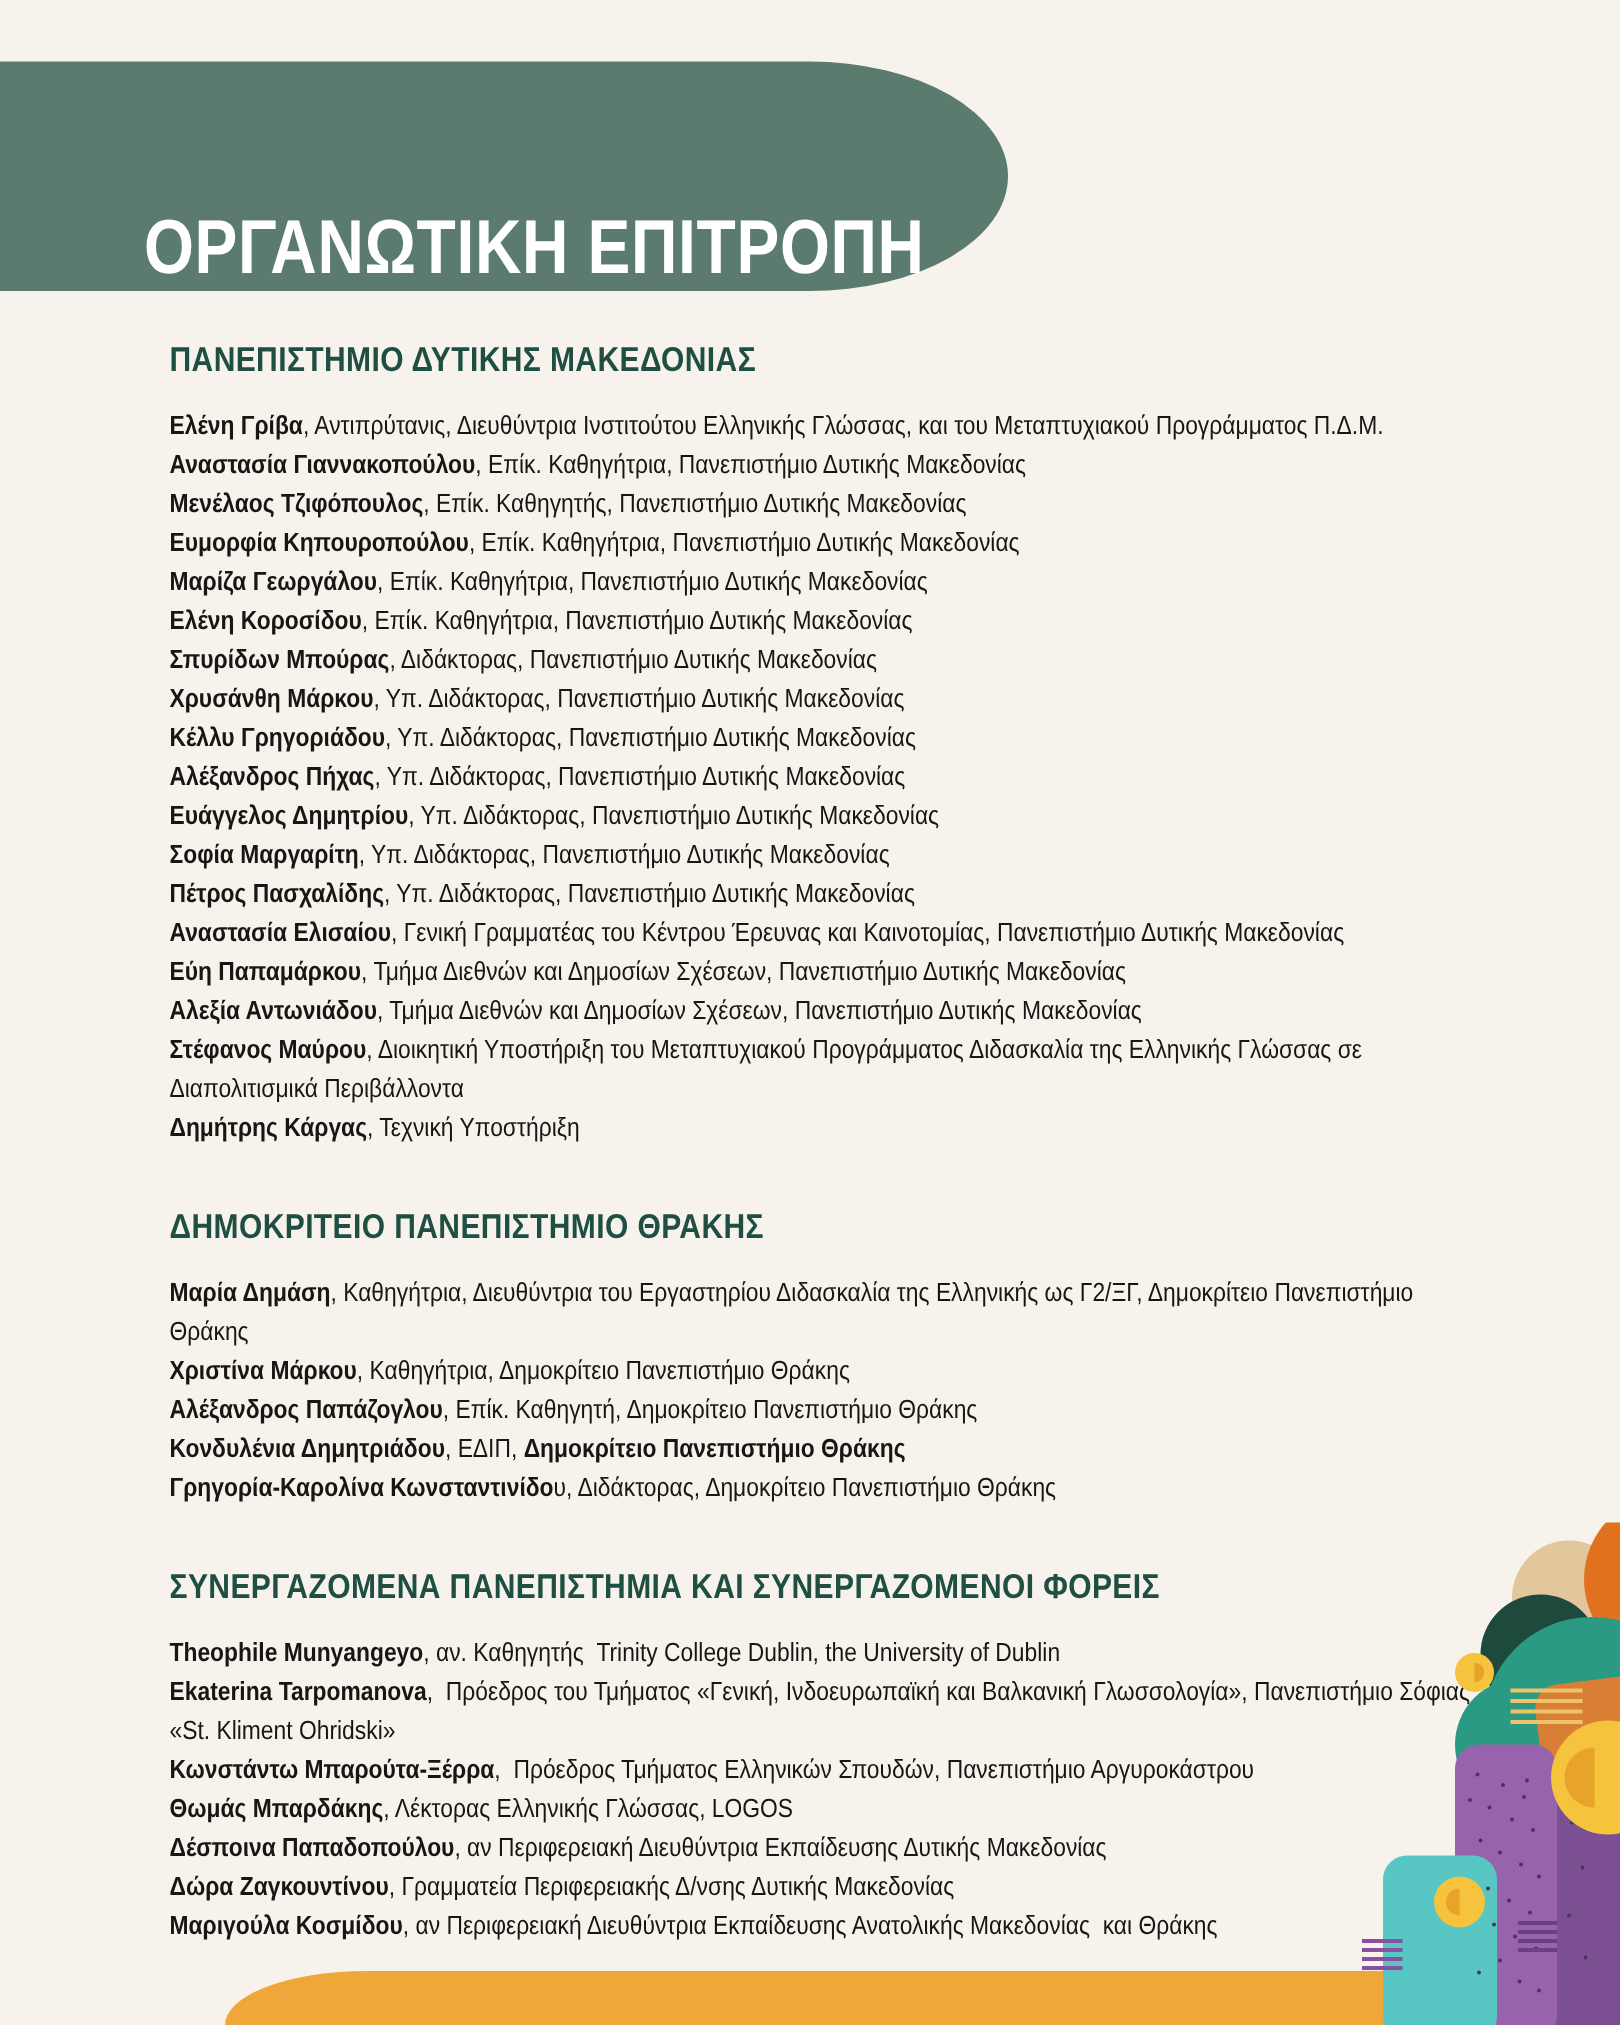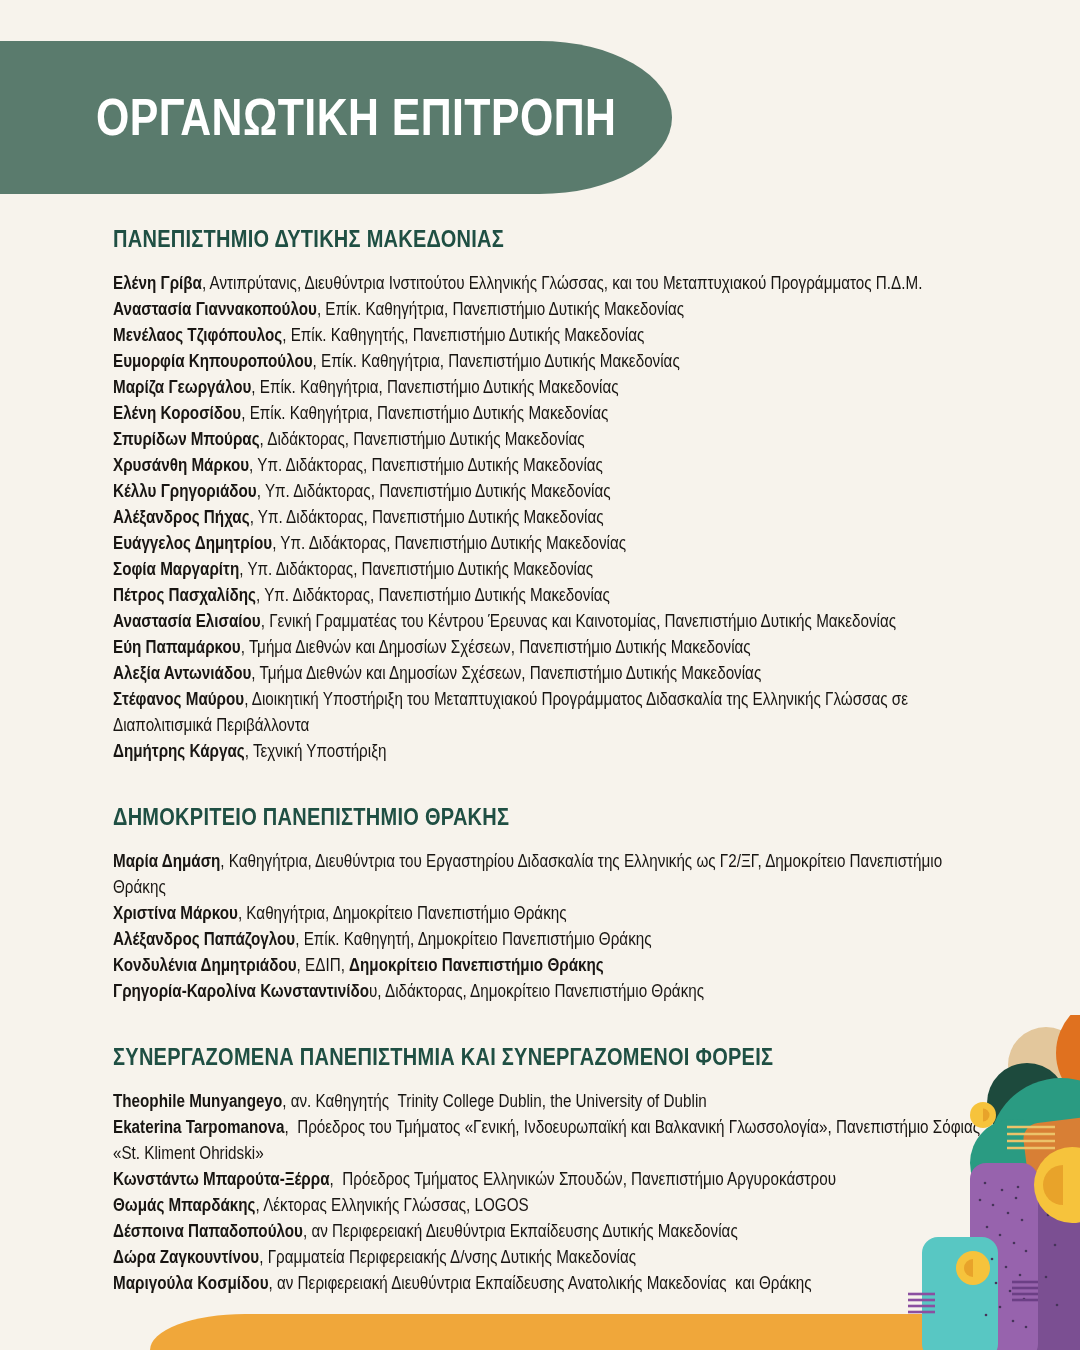--- a/index.html
+++ b/index.html
@@ -14,21 +14,21 @@
   }
 
   
   .banner {
     position: absolute;
     top: 41px; left: 0;
     width: 672px; height: 153px;
     background: var(--banner, #5a7b6d);
     border-radius: 0 135px 135px 0 / 0 78px 78px 0;
     display: flex;
-    align-items: center;
+    align-items: flex-end;
   }
   .banner h1 {
     margin: 0 0 0 96px;
     color: #ffffff;
     font-size: 51px;
     font-weight: 700;
     letter-spacing: 0.5px;
     white-space: nowrap;
     transform: scaleX(0.84);
     transform-origin: left center;

